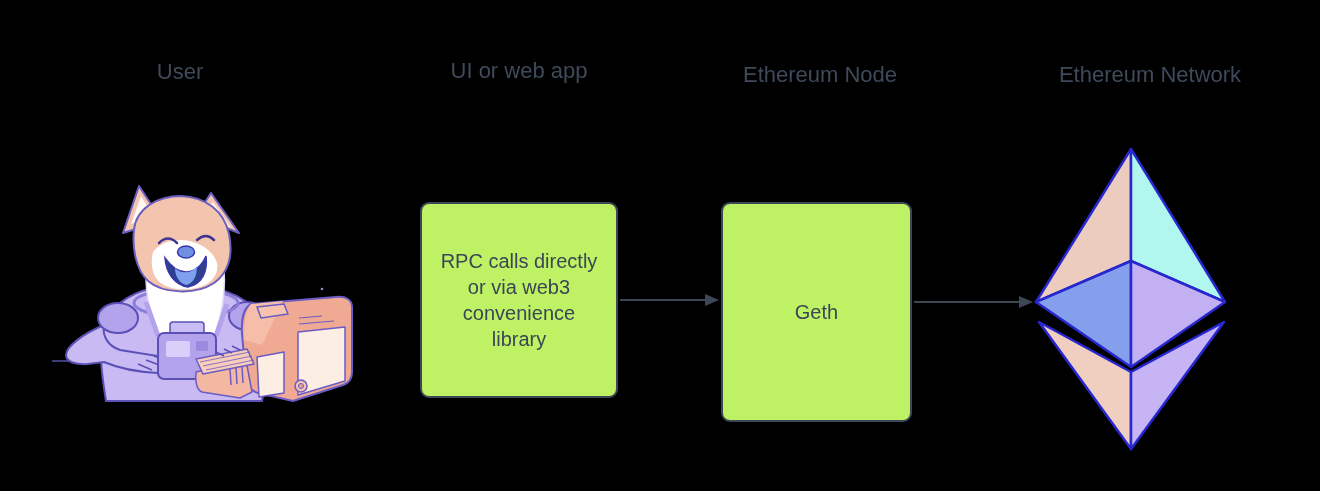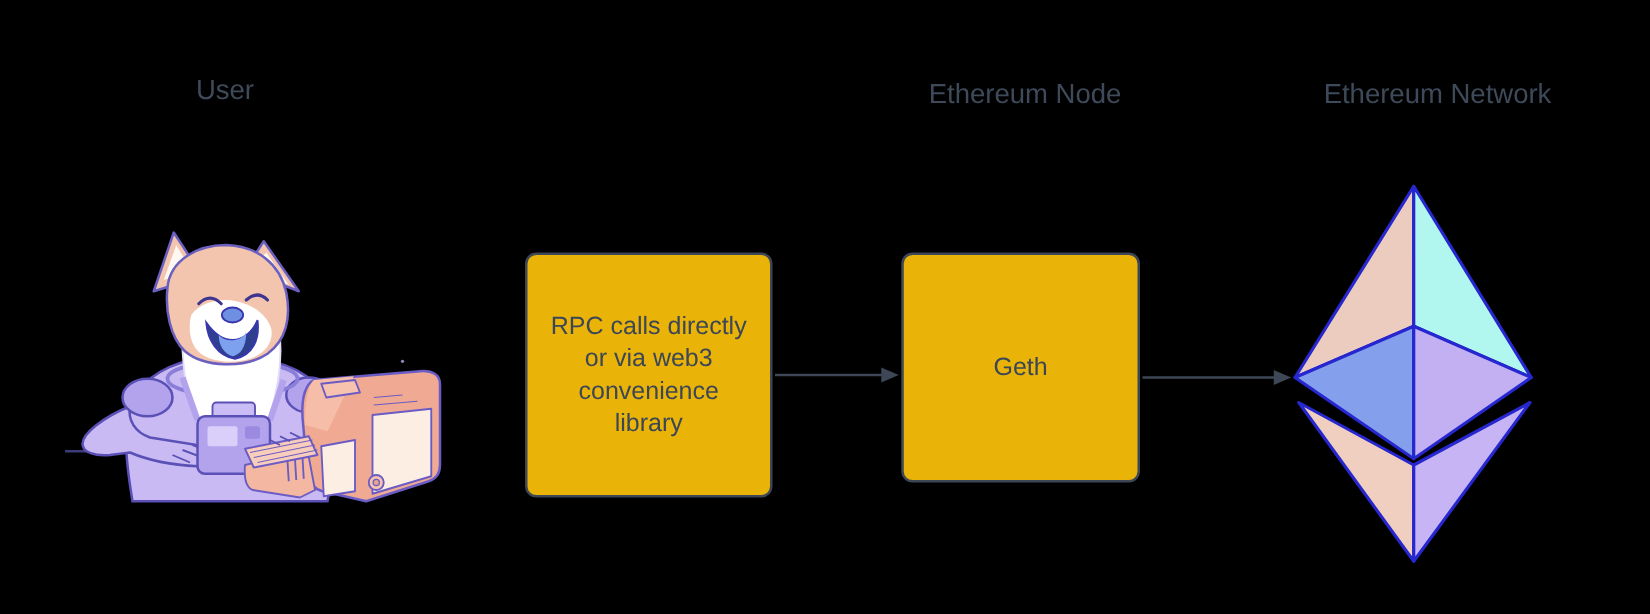--- a/index.html
+++ b/index.html
@@ -5,44 +5,45 @@
   html,body{margin:0;padding:0;background:#000;}
   #canvas{
     position:relative;width:1320px;height:491px;background:#000;overflow:hidden;
     font-family:"Liberation Sans", sans-serif;
   }
   .lane-header{
     position:absolute;transform:translateX(-50%);
     font-size:22px;font-weight:normal;color:#3e4a59;white-space:nowrap;
   }
   .flow-box{
-    position:absolute;box-sizing:border-box;background:#eab308;
+    position:absolute;box-sizing:border-box;background:#bef264;
     border:2px solid #3d4756;border-radius:9px;
     display:flex;align-items:center;justify-content:center;text-align:center;
     color:#3b4656;font-size:20px;line-height:26px;white-space:pre-line;
     padding:8px;
   }
   .arrow-svg,.art-svg{position:absolute;display:block;}
   .eth-face{stroke:#2727cf;stroke-width:2.5;stroke-linejoin:round;}
   .ink-c{stroke:#6a5cc4;stroke-linejoin:round;}
 </style>
 </head>
 <body>
 
 <div id="canvas">
 
   <div class="lane-header" style="left:180px;top:59px;">User</div>
+  <div class="lane-header" style="left:519px;top:58px;">UI or web app</div>
   <div class="lane-header" style="left:1150px;top:62px;">Ethereum Network</div>
   <div class="lane-header" style="left:820px;top:62px;">Ethereum Node</div>
 
   <div class="flow-box" style="left:420px;top:202px;width:198px;height:196px;">RPC calls directly
 or via web3
 convenience
 library</div>
-  <div class="flow-box" style="left:721px;top:202px;width:191px;height:184px;">Geth</div>
+  <div class="flow-box" style="left:721px;top:202px;width:191px;height:220px;">Geth</div>
 
   <svg class="arrow-svg" style="left:618px;top:292px;" width="106" height="16" viewBox="0 0 106 16">
     <line x1="2" y1="8" x2="88" y2="8" stroke="#3d4756" stroke-width="2"></line>
     <polygon points="87,2 101,8 87,14" fill="#3d4756"></polygon>
   </svg>
 
   <svg class="arrow-svg" style="left:910px;top:294px;" width="130" height="16" viewBox="0 0 130 16">
     <line x1="4" y1="8" x2="110" y2="8" stroke="#3d4756" stroke-width="2"></line>
     <polygon points="109,2 123,8 109,14" fill="#3d4756"></polygon>
   </svg>

